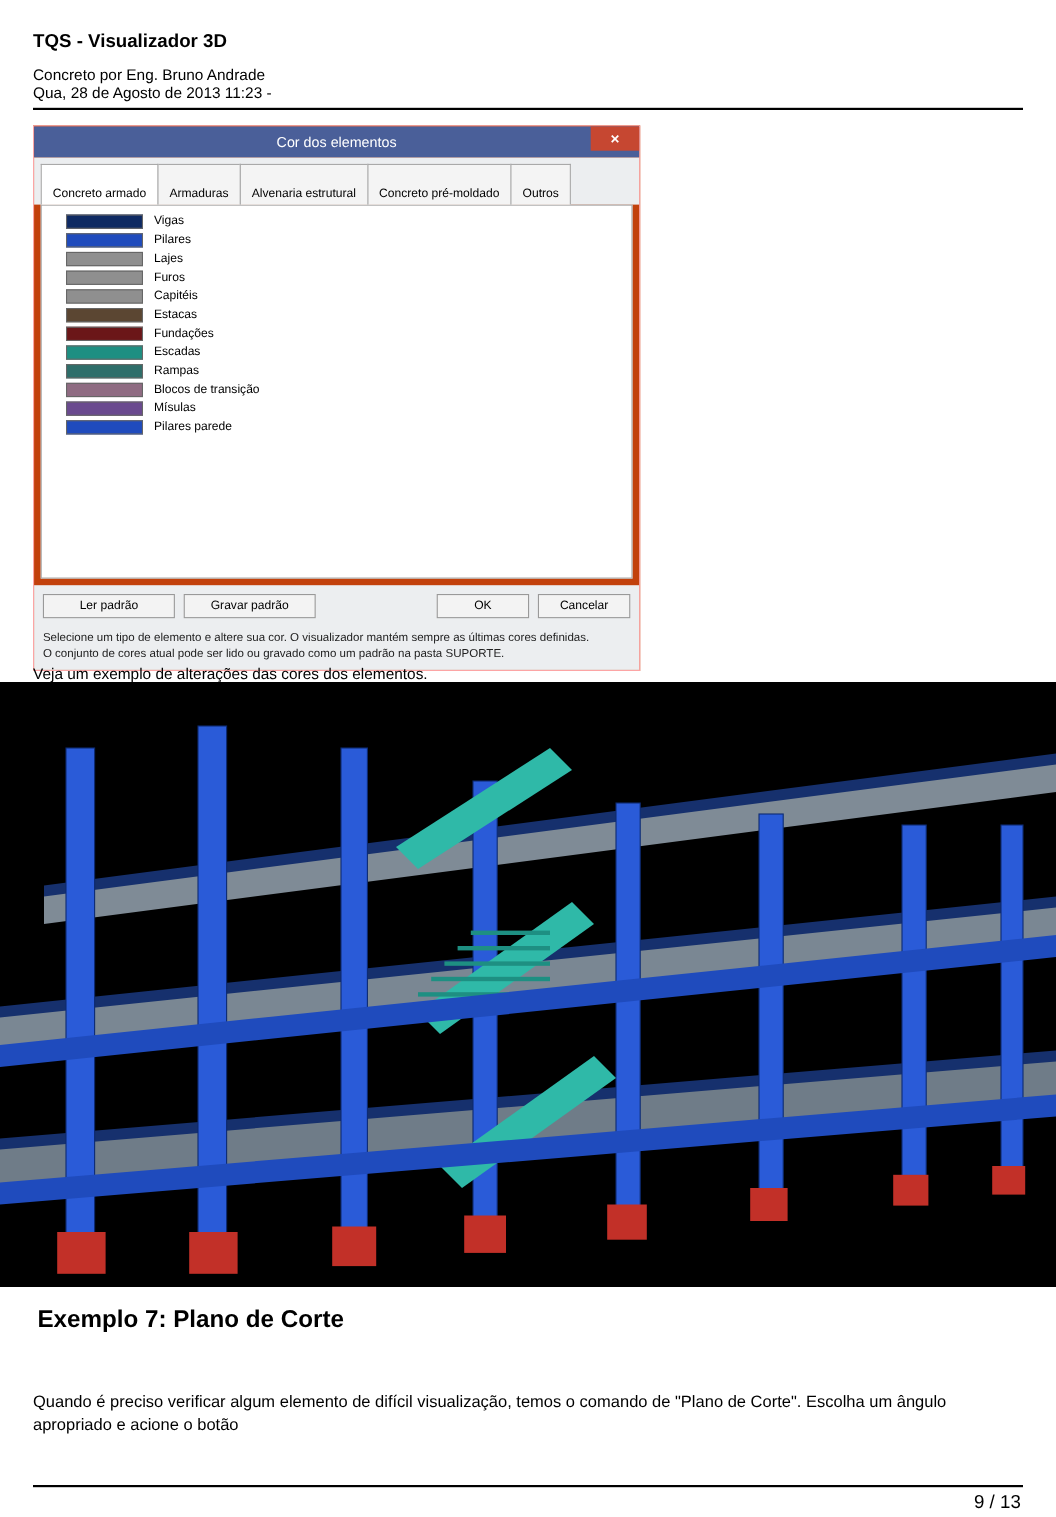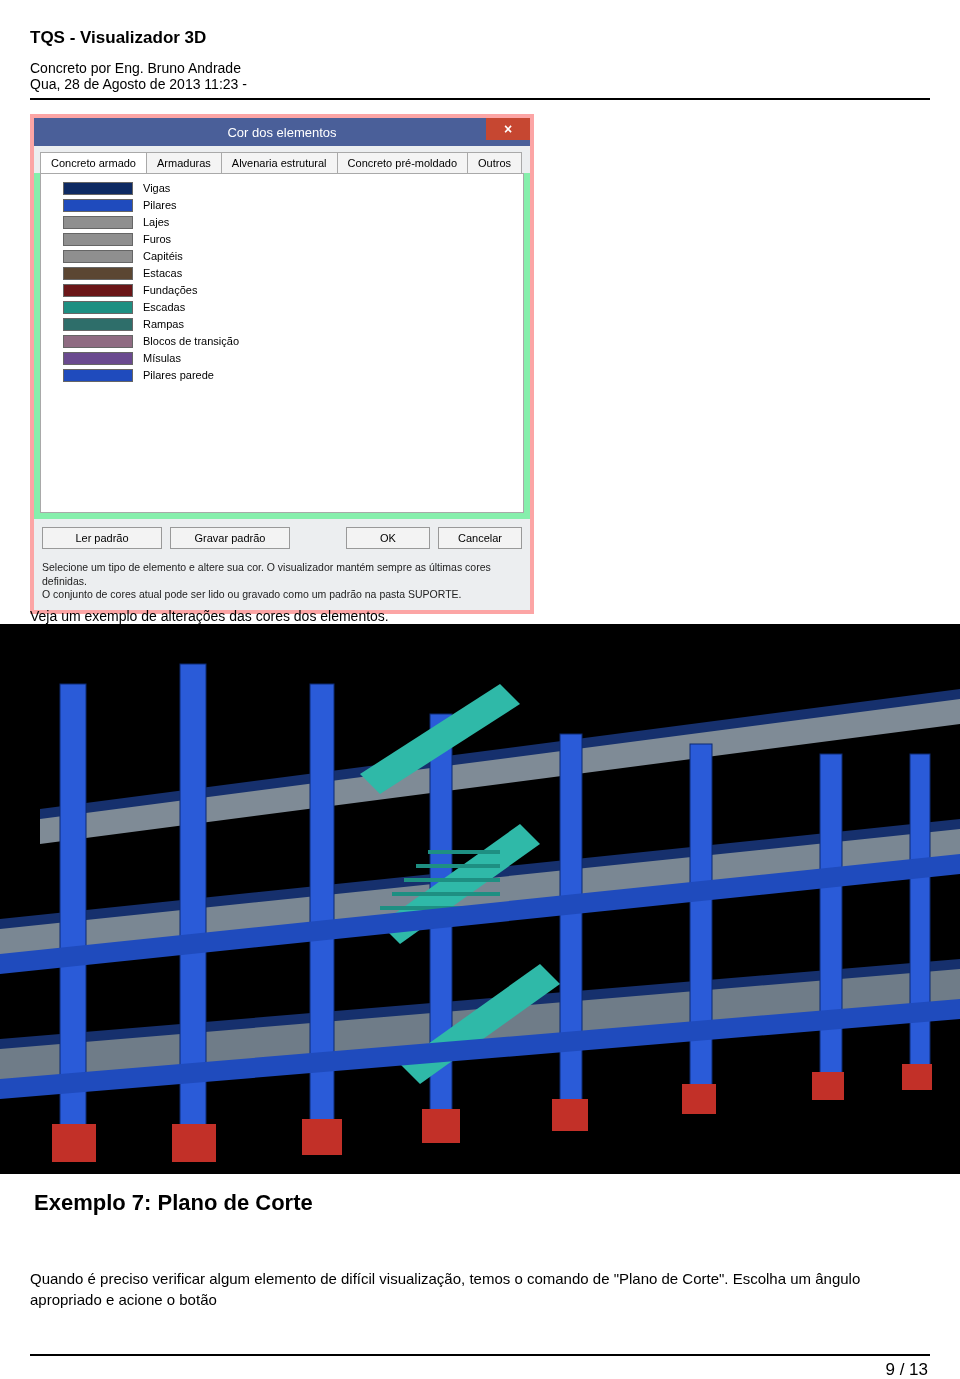--- a/index.html
+++ b/index.html
@@ -9,24 +9,24 @@
     background: #fff;
     color: #000;
   }
   .page { padding: 28px 30px 30px 30px; }
   .doc-title { font-size: 17px; font-weight: bold; margin-bottom: 12px; }
   .author-line, .date-line { font-size: 14px; }
   .hr { border: none; border-top: 2px solid #000; margin: 6px 0 14px 0; }
 
   
   .dialog {
-    width: 504px;
-    border: 4px solid #fca5a5;
+    width: 552px;
+    border: 1px solid #fca5a5;
     font-size: 12px;
-    background: #86efac;
+    background: #c2410c;
   }
   .titlebar {
     background: #4a5f99;
     color: #fff;
     height: 28px;
     display: flex;
     align-items: center;
     justify-content: center;
     position: relative;
   }
@@ -41,21 +41,21 @@
     font-size: 14px; font-weight: bold;
   }
   .tabs {
     display: flex;
     background: #eceef0;
     padding: 6px 6px 0 6px;
     gap: 0;
     font-size: 11px;
   }
   .tab {
-    padding: 4px 10px 4px 10px;
+    padding: 20px 10px 4px 10px;
     border: 1px solid #a9a9a9;
     border-bottom: none;
     background: #f4f4f4;
     margin-right: -1px;
     white-space: nowrap;
   }
   .tab.active { background: #fff; position: relative; z-index: 2; }
   .tab-panel {
     background: #fff;
     border: 1px solid #a9a9a9;

